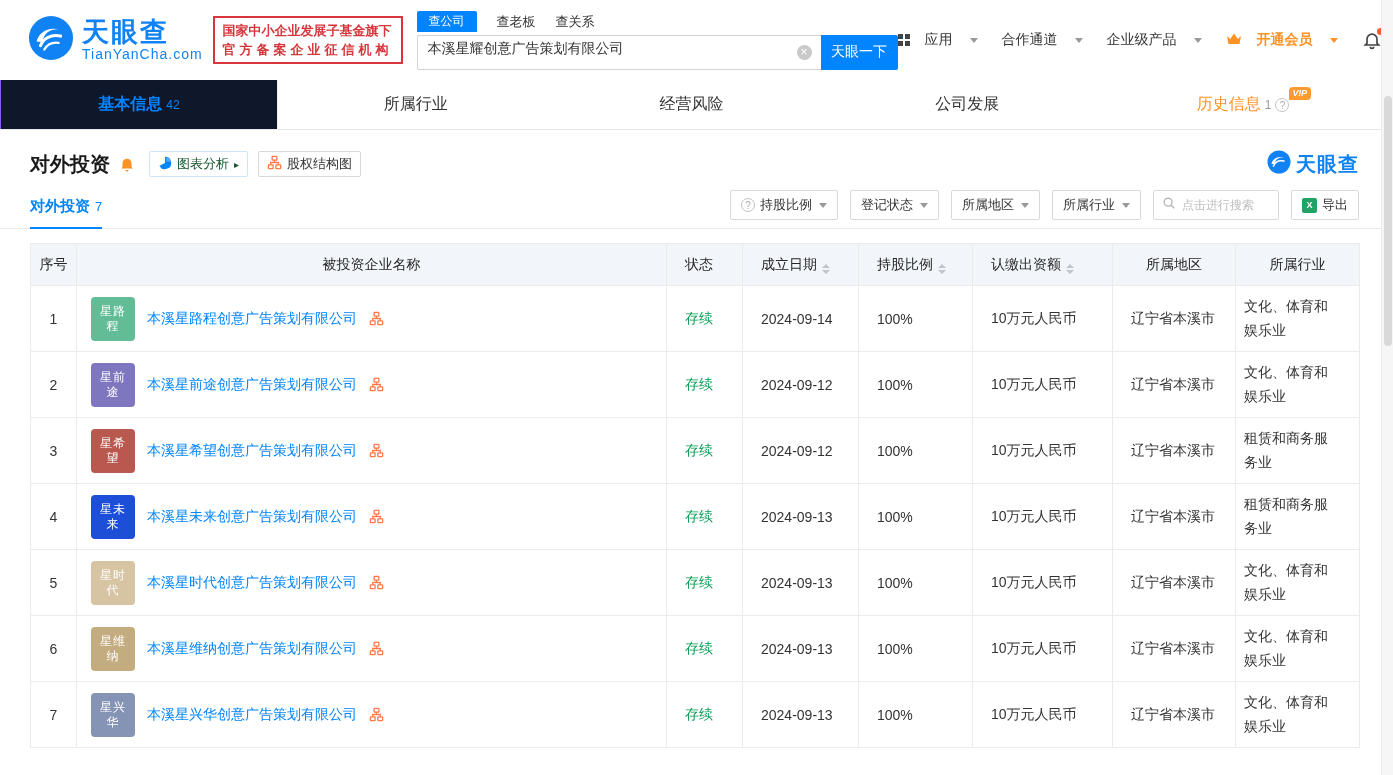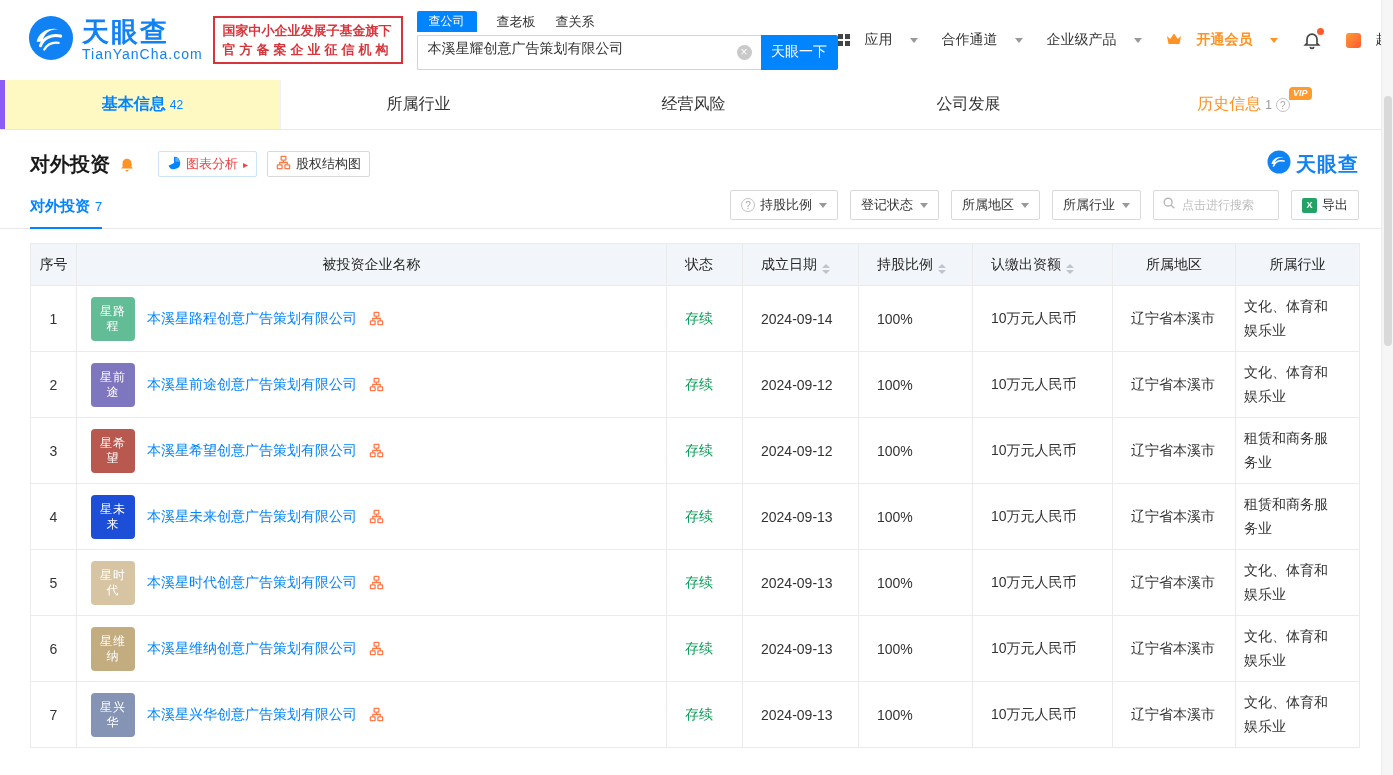--- a/index.html
+++ b/index.html
@@ -16,21 +16,21 @@
   .cert-box { margin-left:10px; border:2px solid #d6363b; color:#d6363b; padding:3px 8px;
     font-size:13px; font-weight:bold; line-height:19px; white-space:nowrap; }
   .cert-box .l2 { letter-spacing:4px; }
 
   .search-wrap { margin-left:14px; }
   .search-tabs { display:flex; align-items:center; gap:20px; height:22px; }
   .stab { font-size:13px; color:#333; cursor:pointer; }
   .stab.active { background:#0084ff; color:#fff; font-size:12px; padding:2px 12px; border-radius:2px 2px 0 0; }
   .search-row { display:flex; margin-top:2px; }
   .search-input-box { position:relative; }
-  .search-input-box input { width:344px; height:35px; border:1px solid #d4d4d4; border-right:none;
+  .search-input-box input { width:404px; height:35px; border:1px solid #d4d4d4; border-right:none;
     padding:0 32px 6px 10px; font-size:14px; color:#333; outline:none; border-radius:2px 0 0 2px; }
   .clear-ic { position:absolute; right:9px; top:10px; width:15px; height:15px; border-radius:50%;
     background:#c9c9c9; color:#fff; font-size:12px; line-height:14px; text-align:center; cursor:pointer; }
   .btn-eye { width:77px; height:35px; background:#0084ff; color:#fff; border:none; font-size:14px;
     border-radius:0 2px 2px 0; cursor:pointer; }
 
   .top-menu { margin-left:auto; display:flex; align-items:center; gap:24px; white-space:nowrap; }
   .tm-item { display:flex; align-items:center; gap:15px; font-size:14px; color:#333; cursor:pointer; }
   .caret { width:0; height:0; border-left:4px solid transparent; border-right:4px solid transparent;
     border-top:5px solid #999; margin-left:2px; }
@@ -40,39 +40,39 @@
   .tm-vip { color:#ff9224; font-weight:bold; }
   .bell-wrap { position:relative; display:flex; cursor:pointer; }
   .bell-dot { position:absolute; top:-2px; right:-2px; width:7px; height:7px; background:#ff5a2b; border-radius:50%; }
   .svip-ic { width:15px; height:15px; border-radius:3px; background:linear-gradient(135deg,#ff9a3c,#ff5a2b);
     display:inline-block; }
 
   
   .tabbar { height:50px; display:flex; border-bottom:1px solid #e8e8e8; background:#fff; }
   .ntab { flex:1; display:flex; align-items:center; justify-content:center; gap:4px;
     font-size:16px; color:#333; cursor:pointer; position:relative; }
-  .ntab.active { color:#0084ff; font-weight:bold; background:#fef9c3;
-    border-left:5px solid #8b5cf6; border-right:1px solid #eef0f3; }
+  .ntab.active { color:#0084ff; font-weight:bold; background:#0f172a;
+    border-left:1px solid #8b5cf6; border-right:1px solid #eef0f3; }
   .ntab .cnt { font-size:12px; font-weight:normal; }
   .ntab.active .cnt { color:#0084ff; }
   .ntab.history { color:#ff9224; }
   .ntab.history .cnt { color:#999; }
   .vip-badge { position:absolute; top:7px; right:50%; margin-right:-68px; background:#ff9a2e; color:#fff;
     font-size:9px; font-style:italic; font-weight:bold; padding:0 4px; line-height:13px;
     border-radius:4px 4px 4px 0; }
   .qmark { width:14px; height:14px; border:1px solid #c3c3c3; border-radius:50%; color:#a9a9a9;
     font-size:10px; line-height:13px; text-align:center; display:inline-block; }
 
   
   .section-head { display:flex; align-items:center; padding:20px 22px 0 30px; }
   .sec-title { font-size:20px; font-weight:bold; color:#1a1a1a; }
   .sec-bell { margin-left:8px; display:flex; }
   .mini-btn { display:flex; align-items:center; gap:5px; border:1px solid #d9d9d9; border-radius:2px;
     padding:3px 8px; font-size:13px; cursor:pointer; background:#fff; }
-  .btn-chart { margin-left:22px; color:#ef4444; border-color:#cfe3fb; }
+  .btn-chart { margin-left:13px; color:#14532d; border-color:#cfe3fb; }
   .btn-chart .arr { font-size:10px; }
   .btn-equity { margin-left:10px; color:#333; }
   .watermark { margin-left:auto; display:flex; align-items:center; gap:5px; }
   .watermark .wm-txt { color:#1182f3; font-size:20px; font-weight:bold; letter-spacing:1px; }
 
   
   .subrow { display:flex; align-items:flex-end; padding:0 22px 0 30px; margin-top:12px; border-bottom:1px solid #e9e9e9; }
   .subtab { display:flex; align-items:center; gap:5px; color:#0084ff; font-size:15px; font-weight:bold;
     padding-bottom:11px; border-bottom:2px solid #0084ff; margin-bottom:-1px; cursor:pointer; }
   .subtab .cnt { font-weight:normal; font-size:13px; }

